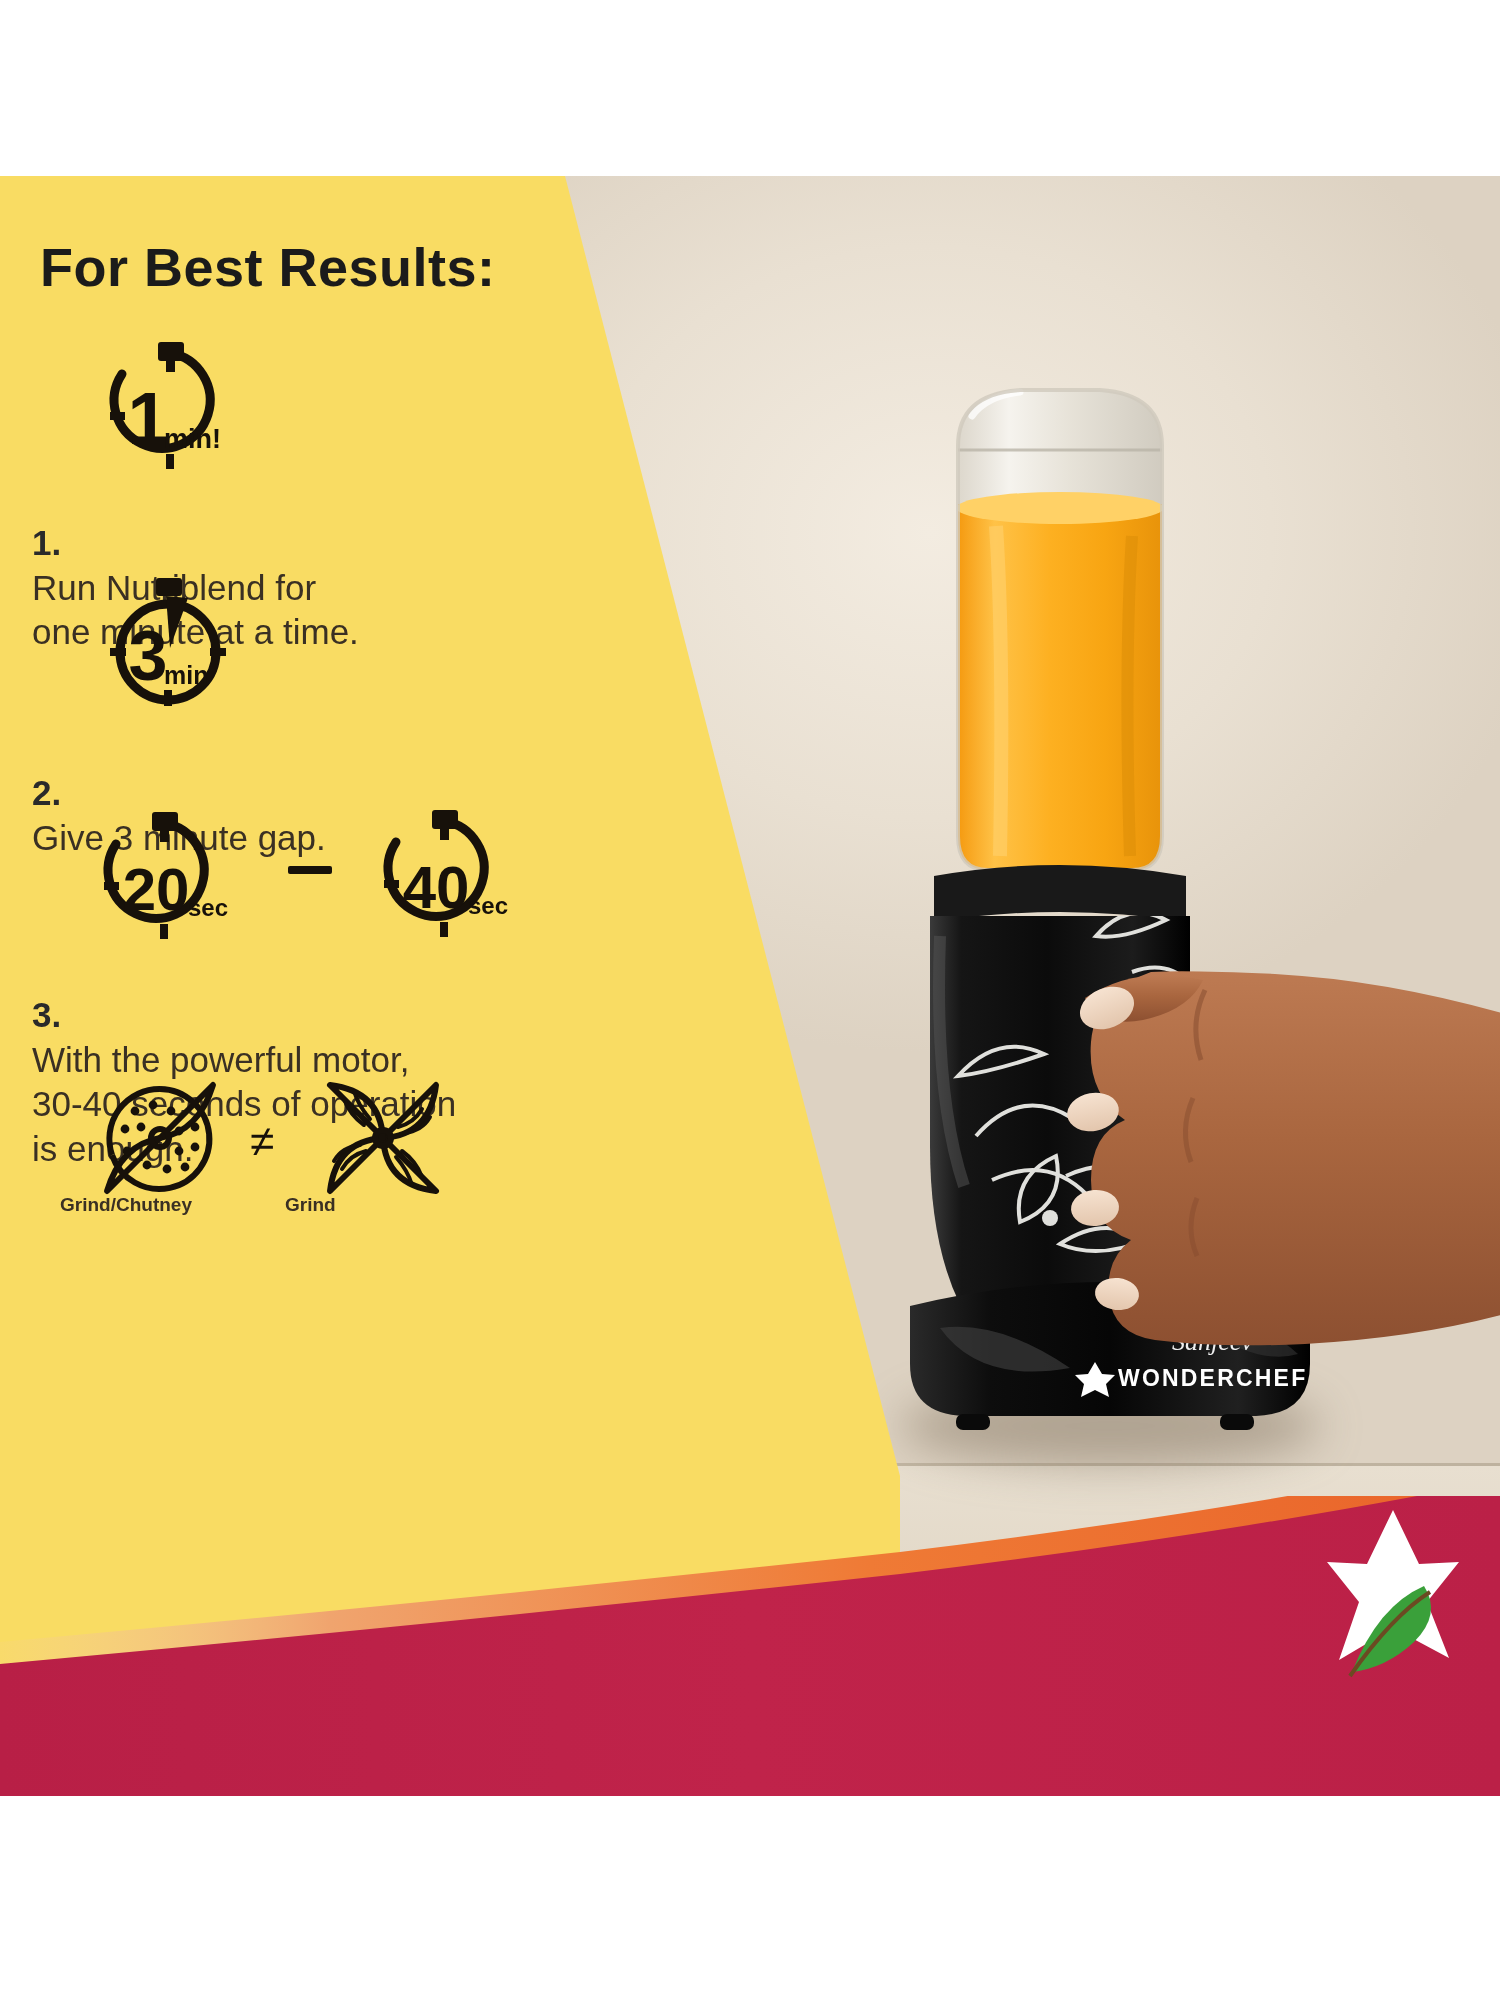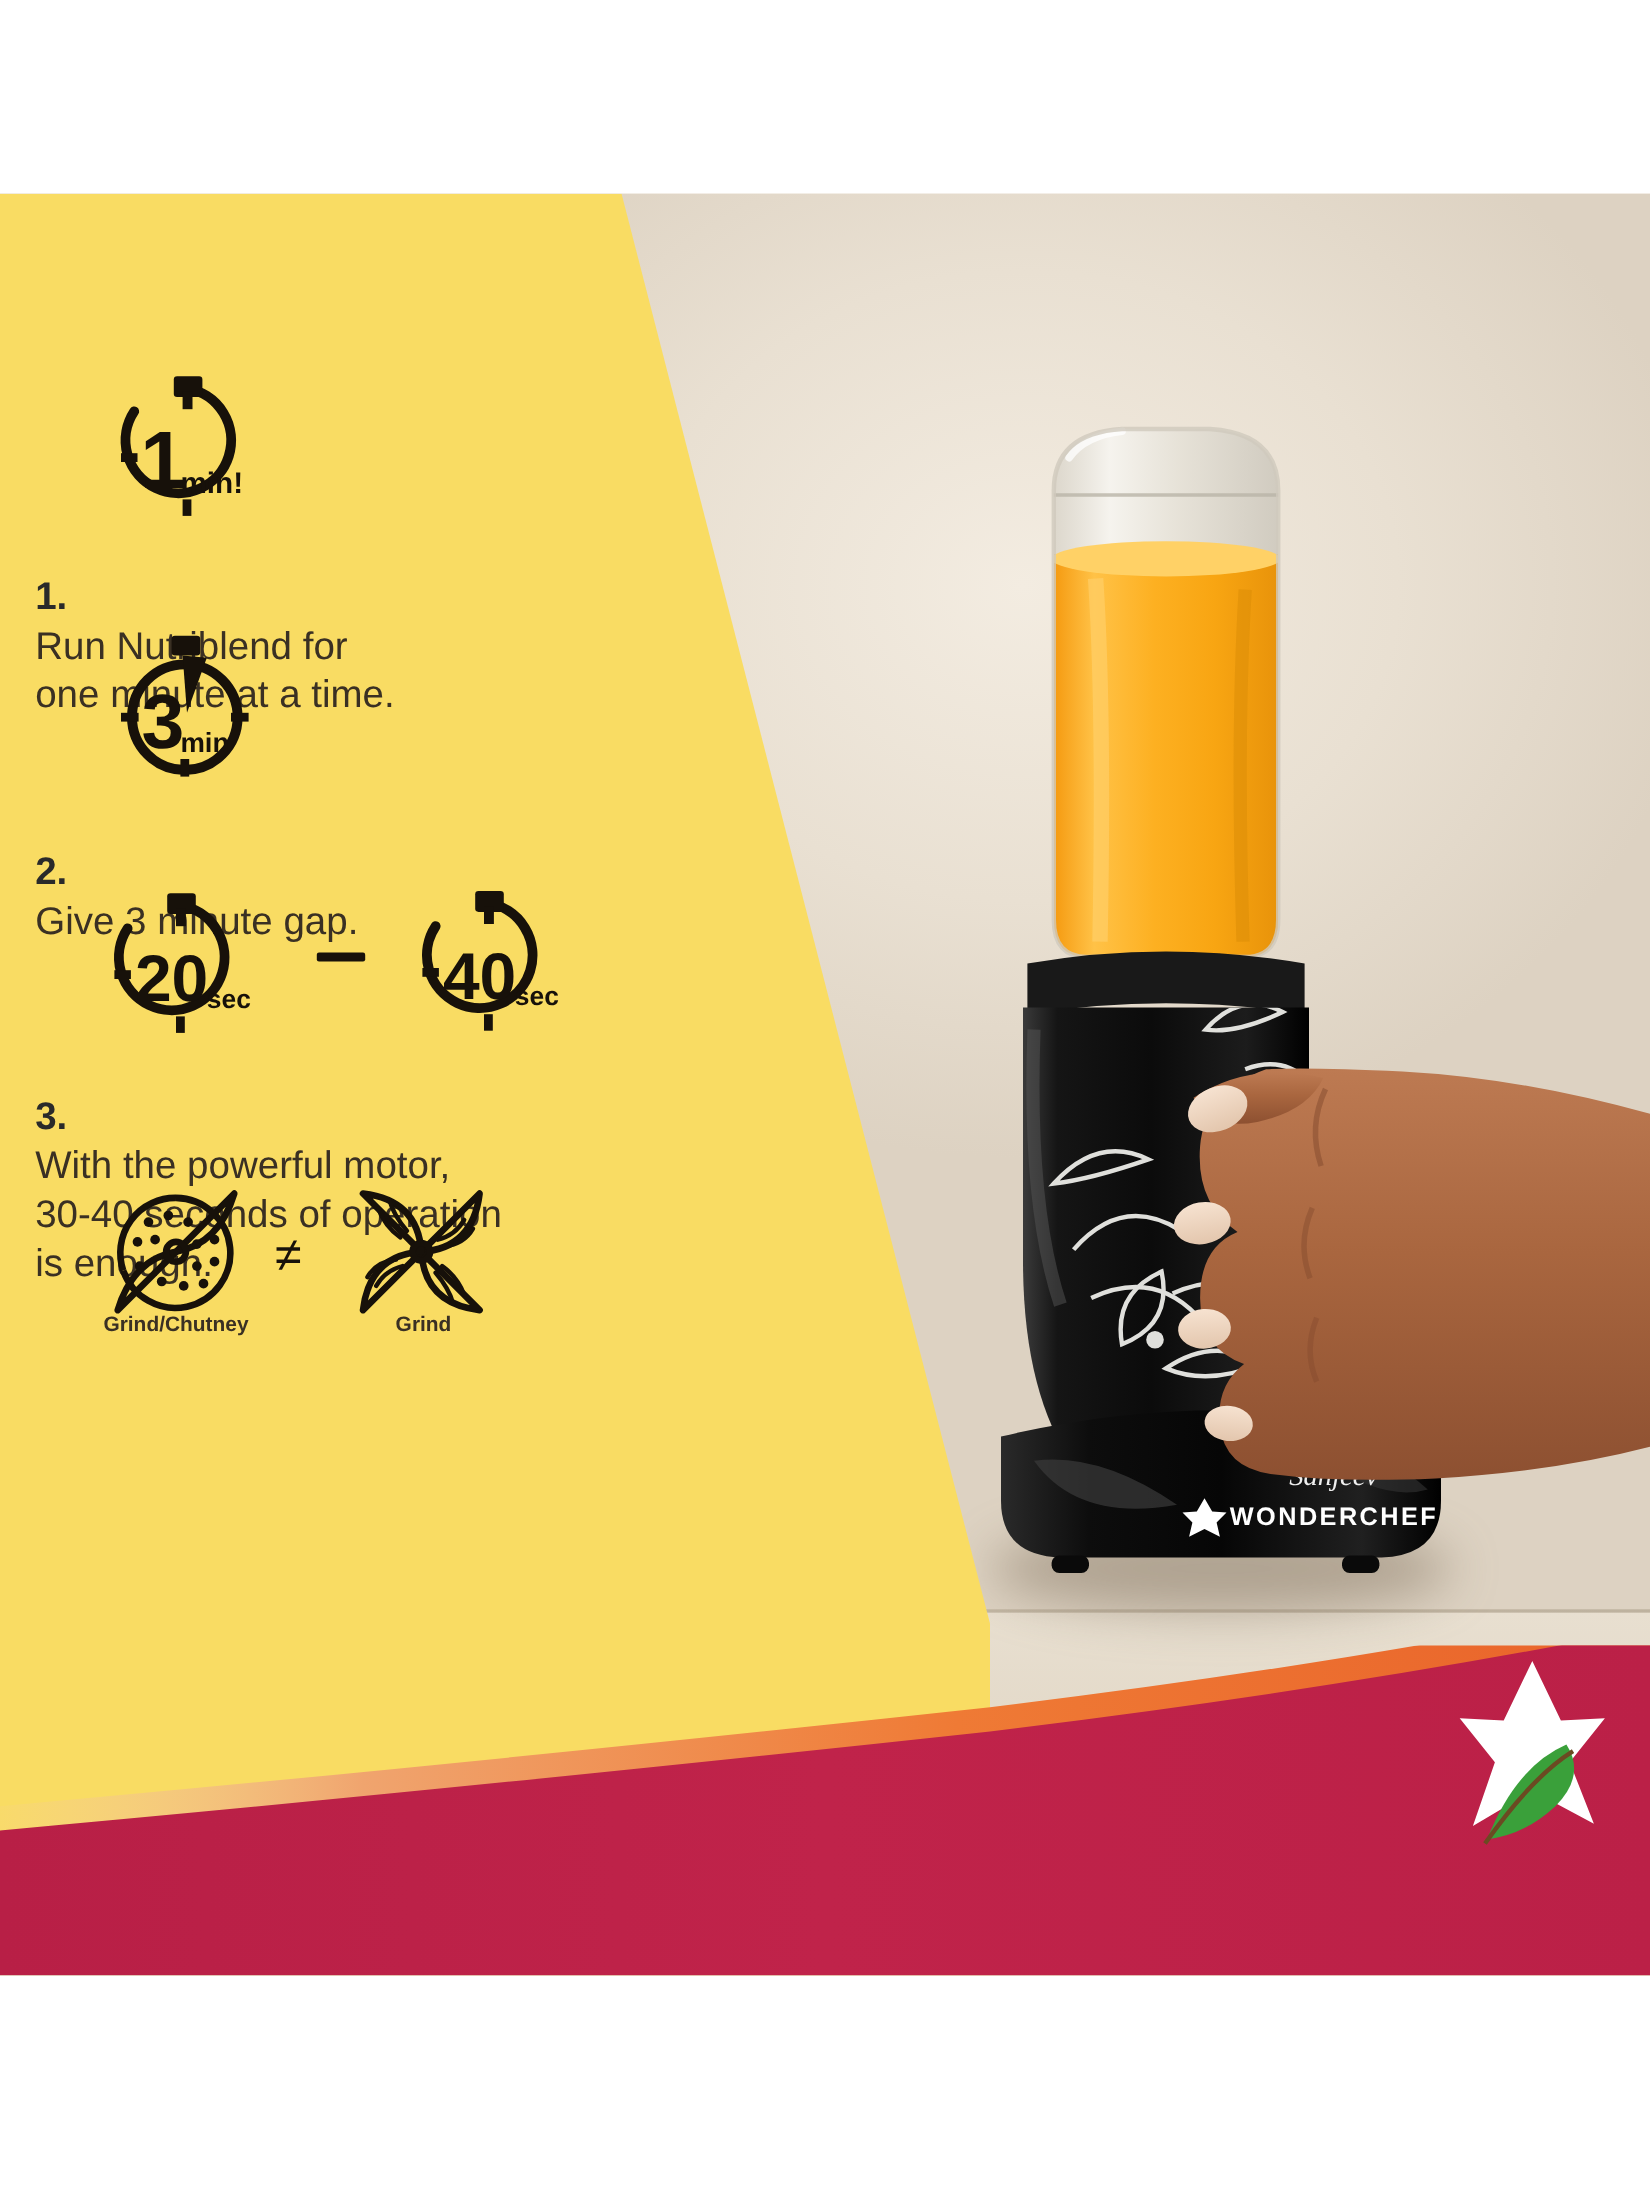--- a/index.html
+++ b/index.html
@@ -35,21 +35,21 @@
 
   
   .title{position:absolute;left:40px;top:60px;font-size:54px;font-weight:700;color:#1b1b1b;
     letter-spacing:.5px;font-family:"Liberation Sans",sans-serif;}
 
   .step{position:absolute;color:#3a3023;font-size:35px;line-height:1.28;
     font-family:"Liberation Sans",sans-serif;font-weight:400;white-space:pre-line;}
   .step .num{font-weight:700;color:#2a2a2a;}
 
   .bladelabel{position:absolute;font-size:19px;font-weight:700;color:#3a3023;
-    font-family:"Liberation Sans",sans-serif;text-align:center;}
+    font-family:"Liberation Sans",sans-serif;text-align:left;}
 
   .neq{position:absolute;font-size:44px;color:#17110a;font-weight:400;
     font-family:"Liberation Sans",sans-serif;}
 
   .dash{position:absolute;width:44px;height:8px;background:#17110a;border-radius:2px;}
 
   svg{display:block;overflow:visible;}
   .ico{position:absolute;}
 </style>
 </head>
@@ -174,20 +174,21 @@
           </g>
           <path d="M150 54 q-16 34 -4 70" stroke="#7d452a" stroke-opacity=".45" stroke-width="5" fill="none"></path>
           <path d="M138 162 q-14 32 -2 64" stroke="#7d452a" stroke-opacity=".4" stroke-width="5" fill="none"></path>
           <path d="M142 262 q-12 30 0 58" stroke="#7d452a" stroke-opacity=".35" stroke-width="5" fill="none"></path>
         </svg>
       </div>
     </div>
 
     <div id="yellow"></div>
 
+    <div class="title">For Best Results:</div>
 
     <div class="ico" style="left:96px;top:160px;">
       <svg width="150" height="135" viewBox="0 0 150 135">
         <path d="M26 38 a48 48 0 1 0 48 -21" fill="none" stroke="#17110a" stroke-width="9" stroke-linecap="round"></path>
         <rect x="62" y="6" width="26" height="19" rx="3" fill="#17110a"></rect>
         <rect x="70" y="20" width="9" height="16" fill="#17110a"></rect>
         <rect x="14" y="76" width="15" height="8" fill="#17110a"></rect>
         <rect x="70" y="118" width="8" height="15" fill="#17110a"></rect>
         <text x="52" y="108" font-family="Liberation Sans, sans-serif" font-size="74" font-weight="700" fill="#17110a" text-anchor="middle">1</text>
         <text x="68" y="112" font-family="Liberation Sans, sans-serif" font-size="27" font-weight="700" fill="#17110a">min!</text>

